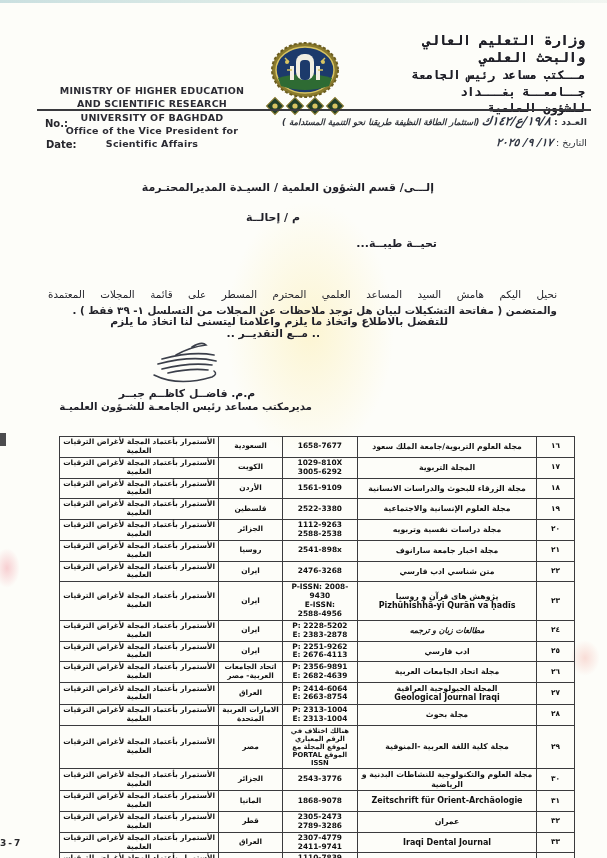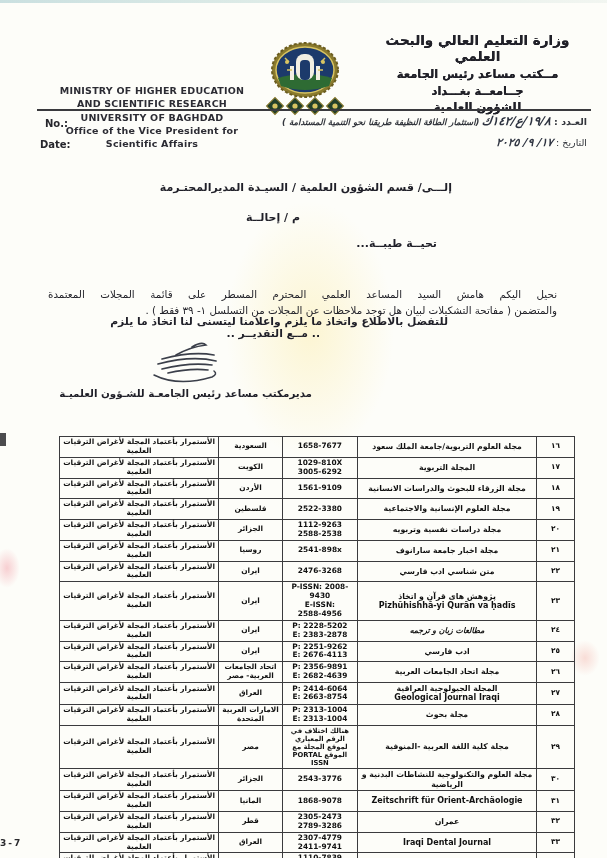--- a/index.html
+++ b/index.html
@@ -17,42 +17,42 @@
   .stain-pink-a{position:absolute;left:-6px;top:548px;width:26px;height:40px;
     background:radial-gradient(ellipse,rgba(240,150,160,.45),rgba(240,150,160,0) 70%);}
   .stain-pink-b{position:absolute;left:570px;top:640px;width:30px;height:36px;
     background:radial-gradient(ellipse,rgba(240,160,150,.35),rgba(240,160,150,0) 70%);}
   .edge-mark{position:absolute;left:0;top:433px;width:6px;height:13px;background:#2d2d30;opacity:.85;}
 
   
   .hdr-en{position:absolute;left:36px;top:36px;width:232px;text-align:center;
     font-weight:bold;font-size:9.5px;line-height:1.4;color:#2c2c34;white-space:pre-line;letter-spacing:.2px;margin-top:48px;}
   .logo-wrap{position:absolute;left:259px;top:40px;width:92px;text-align:center;}
-  .hdr-ar{position:absolute;right:22px;top:32px;width:215px;text-align:center;direction:rtl;color:#202028;}
+  .hdr-ar{position:absolute;right:22px;top:32px;width:215px;text-align:right;direction:rtl;color:#202028;font-family:Liberation Mono, monospace;}
   .hdr-ar .ministry{font-size:13.5px;font-weight:bold;letter-spacing:-.5px;
     text-shadow:0 0 .6px #202028;margin-bottom:2px;}
   .hdr-ar .ar-line{font-size:11.5px;font-weight:bold;line-height:1.45;text-shadow:0 0 .4px #202028;}
   .hdr-rule{position:absolute;left:37px;right:16px;top:109px;height:2px;background:#3a3a3e;}
 
   .no-label{position:absolute;left:45px;top:118px;font-weight:bold;font-size:10px;color:#26262c;}
-  .date-label{position:absolute;left:40px;top:139px;font-weight:bold;font-size:10px;color:#26262c;}
+  .date-label{position:absolute;left:46px;top:139px;font-weight:bold;font-size:10px;color:#26262c;}
   .ref-no-line{position:absolute;right:20px;top:114px;direction:rtl;font-size:9px;color:#2e3138;white-space:nowrap;}
   .ref-no-line .ar-lbl{font-size:9.5px;font-weight:bold;color:#33363d;}
   .hand{font-style:italic;font-weight:bold;font-size:12px;letter-spacing:1px;color:#2e3340;transform:skewX(-6deg);display:inline-block;}
   .slogan{font-style:italic;font-weight:bold;font-size:8.5px;color:#33363d;margin-left:22px;}
   .ref-date-line{position:absolute;right:20px;top:136px;direction:rtl;font-size:9.5px;color:#2e3138;}
   .ref-date-line .hand{font-size:11px;}
 
   
-  .to-line{position:absolute;right:155px;top:181px;direction:rtl;font-weight:bold;font-size:11px;white-space:nowrap;}
+  .to-line{position:absolute;right:173px;top:181px;direction:rtl;font-weight:bold;font-size:11px;white-space:nowrap;}
   .subject-line{position:absolute;right:307px;top:211px;direction:rtl;font-weight:bold;font-size:11px;white-space:nowrap;}
   .greeting-line{position:absolute;right:170px;top:237px;direction:rtl;font-weight:bold;font-size:11px;}
   .body-para{position:absolute;right:50px;left:48px;top:257px;direction:rtl;font-size:10.3px;line-height:1.55;color:#23232a;}
   .body-para .l1{text-align:justify;text-align-last:justify;margin-top:30px;}
-  .body-para .l2{text-align:right;}
+  .body-para .l2{text-align:right;font-weight:bold;}
   .action-line{position:absolute;right:159px;top:315px;direction:rtl;font-weight:bold;font-size:10.8px;white-space:nowrap;}
   .closing-line{position:absolute;right:287px;top:327px;direction:rtl;font-weight:bold;font-size:10.8px;white-space:nowrap;}
 
   
   .sig-block{position:absolute;left:62px;top:341px;width:250px;text-align:center;direction:rtl;}
   .sig-scribble{display:block;margin:0 auto -2px 70px;}
   .sig-name{font-weight:bold;font-size:10.8px;white-space:nowrap;}
   .sig-title{font-weight:bold;font-size:10.3px;white-space:nowrap;text-align:right;}
   .sig-date{font-weight:bold;font-size:10.5px;letter-spacing:2px;}
 
@@ -157,20 +157,21 @@
   </div>
   <div class="action-line">للتفضل بالاطلاع واتخاذ ما يلزم واعلامنا ليتسنى لنا اتخاذ ما يلزم</div>
   <div class="closing-line">.. مــع  التقديــر ..</div>
 
   <div class="sig-block">
     <svg class="sig-scribble" width="110" height="48" viewBox="0 0 110 48">
       <path d="M60 6 q10 -6 14 -2 q-16 2 -30 10" fill="none" stroke="#3b3f4a" stroke-width="1.6" stroke-linecap="round"></path>
       <path d="M30 18 q30 -8 52 -4 M26 23 q34 -9 58 -3 M30 28 q28 -7 50 -4 M36 32 q22 -5 40 -3" fill="none" stroke="#3b3f4a" stroke-width="1.7" stroke-linecap="round"></path>
       <path d="M22 34 q24 12 58 2 q6 -3 2 -6" fill="none" stroke="#3b3f4a" stroke-width="1.5" stroke-linecap="round"></path>
     </svg>
+    <div class="sig-name">م.م. فاضــل كاظــم جبــر</div>
     <div class="sig-title">مديرمكتب مساعد رئيس الجامعـة للشـؤون العلميـة</div>
   </div>
 
   <div class="table-wrap">
     <table class="journals" dir="rtl">
       <tbody>
           <tr>
             <td class="col-no">١٦</td>
             <td class="col-journal">
               <div class="j-ar">مجلة العلوم التربوية/جامعة الملك سعود</div>
@@ -231,21 +232,21 @@
             <td class="col-journal">
               <div class="j-ar">متن شناسي ادب فارسي</div>
             </td>
             <td class="col-issn">2476-3268</td>
             <td class="col-country">ايران</td>
             <td class="col-note">الأستمرار بأعتماد المجلة لأغراض الترقيات العلمية</td>
           </tr>
           <tr>
             <td class="col-no">٢٣</td>
             <td class="col-journal">
-              <div class="j-ar">پژوهش های قرآن و اتخاذ</div>
+              <div class="j-ar">پژوهش های قرآن و روسيا</div>
               <div class="j-latin">Pizhūhishhā-yi Qurān va ḥadīs</div>
             </td>
             <td class="col-issn">P-ISSN: 2008-9430
 E-ISSN:
 2588-4956</td>
             <td class="col-country">ايران</td>
             <td class="col-note">الأستمرار بأعتماد المجلة لأغراض الترقيات العلمية</td>
           </tr>
           <tr>
             <td class="col-no">٢٤</td>

